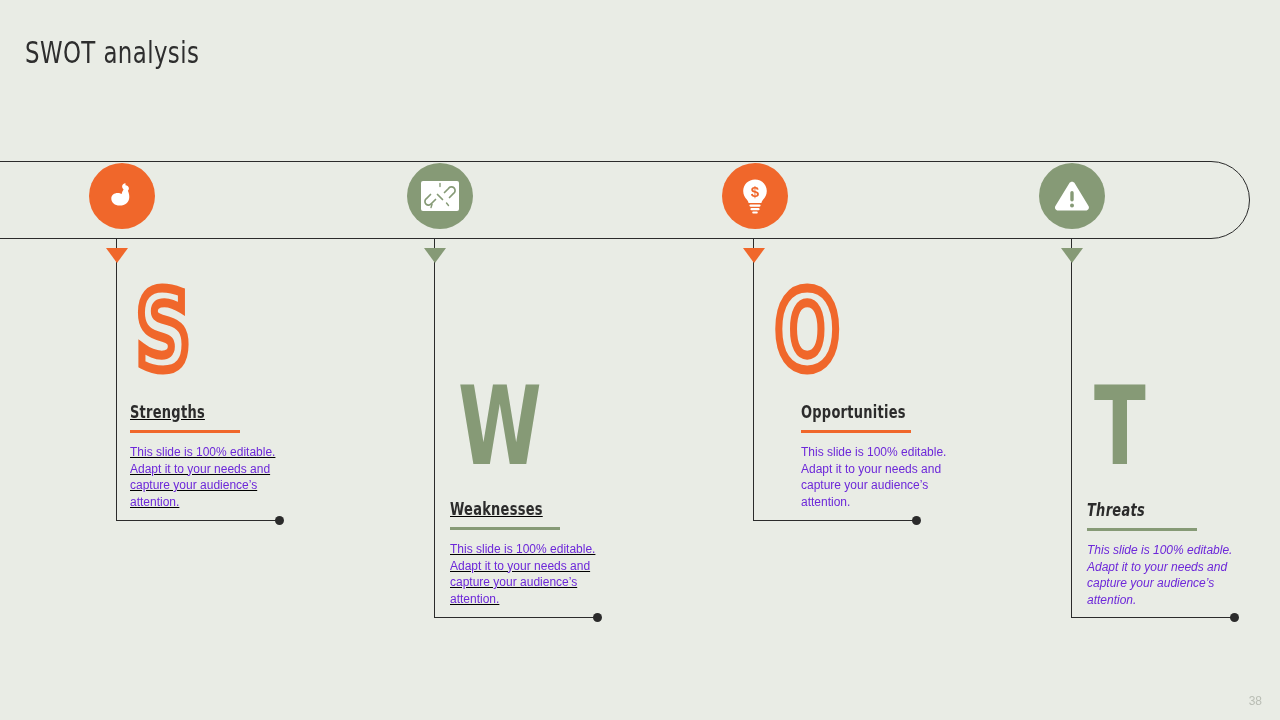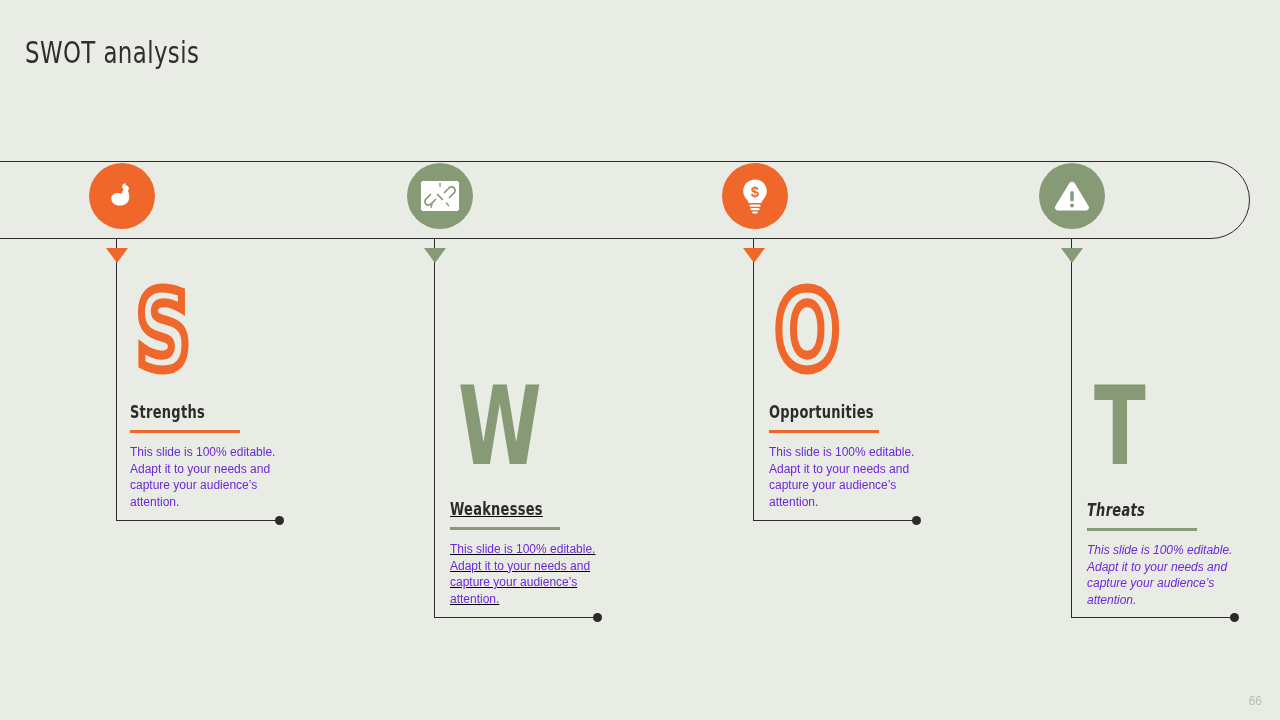--- a/index.html
+++ b/index.html
@@ -103,21 +103,21 @@
 
   <div class="badge orange" style="left:89px;top:163px;">
     <svg width="34" height="34" viewBox="0 0 34 34">
       <path fill="#ffffff" d="M20.5 4.2c-1.9 0-3.4 1.5-3.4 3.4 0 1.2.6 2.2 1.5 2.8-1.1 1.6-1.7 3.1-2 4.6-.9-.6-2.2-1.1-3.9-1.1-3.6 0-6.4 2.1-6.4 5.6 0 3.9 3.4 7.1 8.4 7.1 5.6 0 9.6-3.4 9.6-8.6 0-2.6-.7-4.6-1.4-6.2.6-.6 1-1.4 1-2.3 0-1.8-1.5-3.3-3.4-3.3z"></path>
       <path fill="#ffffff" d="M9.6 19.9c1.1-1 2.8-1.4 4.6-1.2 1.7.2 3 .9 3.8 1.7l-1.2 3.3c-1.1-.7-2.6-1.2-4.2-1.2-1.4 0-2.4.2-3.2.6z"></path>
     </svg>
   </div>
 
   <div class="bigletter outline" style="left:136px;top:277px;">S</div>
 
-  <div class="blk" style="left:130px;top:402px;">
+  <div class="blk" style="left:130px;top:402px;text-decoration:underline;">
     <h3>Strengths</h3>
     <div class="rule orange"></div>
     <p>This slide is 100% editable. Adapt it to your needs and capture your audience’s attention.</p>
   </div>
 
   <div class="vline" style="left:434px;top:239px;height:379px;"></div>
   <div class="arrow green" style="left:424px;top:248px;"></div>
   <div class="hline" style="left:434px;top:617px;width:162px;"></div>
   <div class="dot" style="left:593px;top:613px;"></div>
 
@@ -155,21 +155,21 @@
       <path fill="#ffffff" d="M16 1.5C9.4 1.5 4.2 6.6 4.2 13c0 4 1.9 6.6 3.6 8.6 1 1.2 1.6 2.2 1.8 3.3h12.8c.2-1.1.8-2.1 1.8-3.3 1.7-2 3.6-4.6 3.6-8.6 0-6.4-5.2-11.5-11.8-11.5z"></path>
       <rect x="10.4" y="26.4" width="11.2" height="2.3" rx="1.1" fill="#ffffff"></rect>
       <rect x="11.4" y="30" width="9.2" height="2.3" rx="1.1" fill="#ffffff"></rect>
       <rect x="13.2" y="33.6" width="5.6" height="1.9" rx=".9" fill="#ffffff"></rect>
       <text x="16" y="19.3" text-anchor="middle" font-family="Liberation Sans, sans-serif" font-size="15" font-weight="bold" fill="#f0672b">$</text>
     </svg>
   </div>
 
   <div class="bigletter outline" style="left:775px;top:277px;">O</div>
 
-  <div class="blk" style="left:769px;top:402px;">
+  <div class="blk" style="left:801px;top:402px;">
     <h3>Opportunities</h3>
     <div class="rule orange"></div>
     <p>This slide is 100% editable. Adapt it to your needs and capture your audience’s attention.</p>
   </div>
 
   <div class="vline" style="left:1071px;top:239px;height:379px;"></div>
   <div class="arrow green" style="left:1061px;top:248px;"></div>
   <div class="hline" style="left:1071px;top:617px;width:162px;"></div>
   <div class="dot" style="left:1230px;top:613px;"></div>
 
@@ -182,15 +182,15 @@
   </div>
 
   <div class="bigletter solid" style="left:1094px;top:373px;">T</div>
 
   <div class="blk" style="left:1087px;top:500px;font-style:italic;">
     <h3>Threats</h3>
     <div class="rule green"></div>
     <p>This slide is 100% editable. Adapt it to your needs and capture your audience’s attention.</p>
   </div>
 
-  <div class="pagenum">66</div>
+  <div class="pagenum">38</div>
 
 </div>
 
 </body></html>

